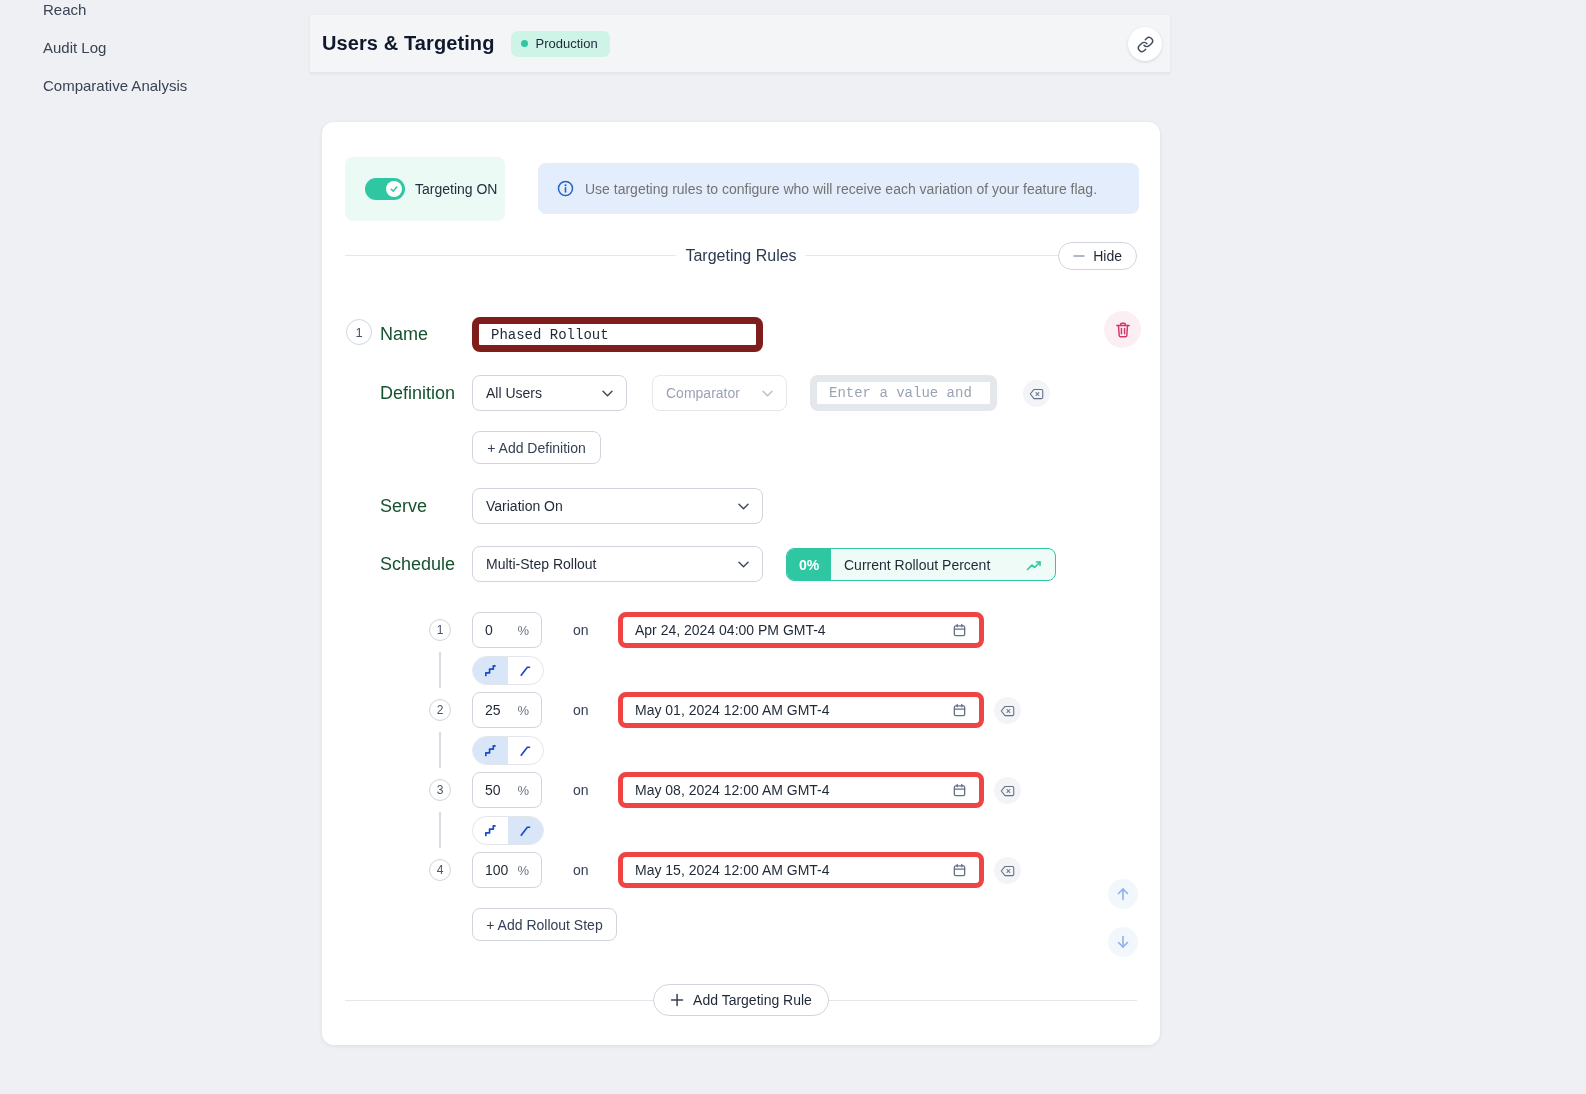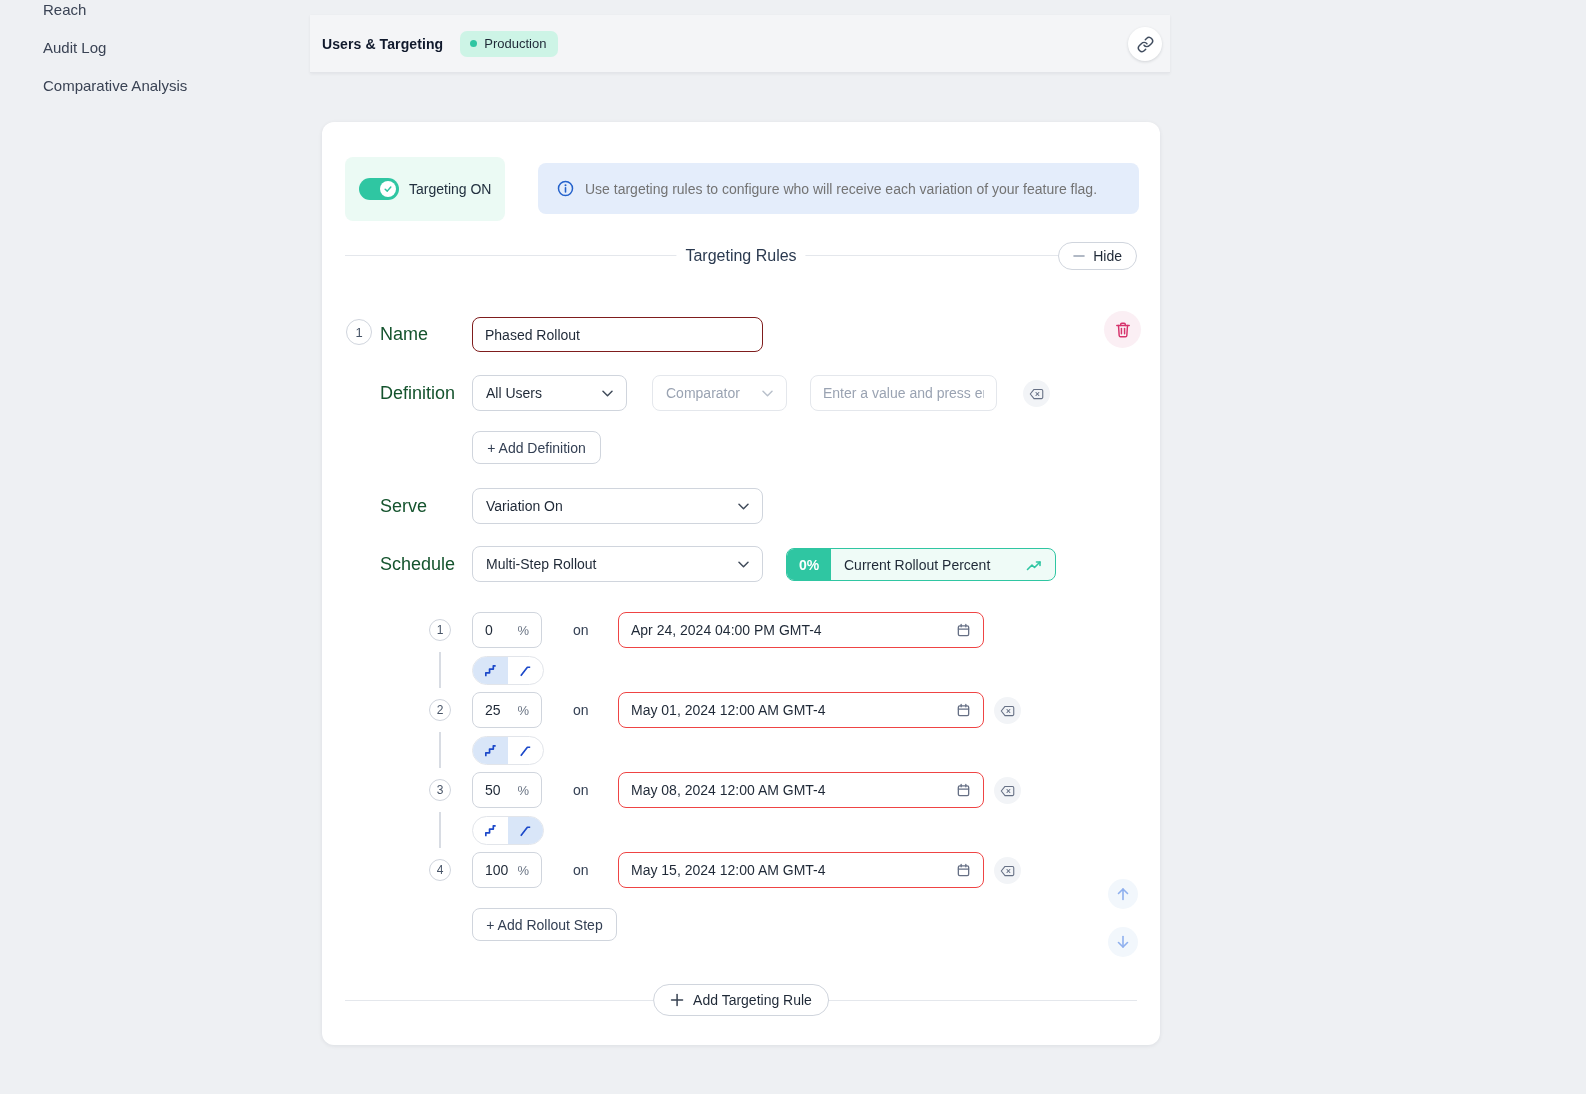--- a/index.html
+++ b/index.html
@@ -7,56 +7,56 @@
   body { font-family:"Liberation Sans", sans-serif; background:#EEF0F3; position:relative; overflow:hidden; color:#1F2937; }
 
   
   .sidebar { position:absolute; left:0; top:-10px; width:310px; }
   .sidebar-item { height:38px; padding-left:43px; display:flex; align-items:center; font-size:15px; color:#3A4354; cursor:pointer; }
 
   
   .header-band { position:absolute; left:310px; top:15px; width:860px; height:58px; background:#F4F5F7;
     border-bottom:1px solid #E3E5E9; box-shadow:0 1px 3px rgba(16,24,40,.06);
     display:flex; align-items:center; padding:0 12px; }
-  .page-title { font-size:14px; font-weight:700; color:#10192C; letter-spacing:.1px; }
+  .page-title { font-size:20px; font-weight:700; color:#10192C; letter-spacing:.1px; }
   .env-badge { margin-left:17px; height:26px; display:inline-flex; align-items:center; gap:7px;
     background:#CDF4E6; border-radius:7px; padding:0 12px 0 10px; font-size:13px; color:#1F2937; }
   .env-dot { width:7px; height:7px; border-radius:50%; background:#2FC6A2; }
   .link-btn { position:absolute; right:8px; top:12px; width:34px; height:34px; border-radius:50%;
     background:#fff; box-shadow:0 1px 3px rgba(16,24,40,.15); display:flex; align-items:center; justify-content:center;
     color:#414D5F; cursor:pointer; }
 
   
   .card { position:absolute; left:322px; top:122px; width:838px; height:923px; background:#fff;
     border-radius:12px; box-shadow:0 1px 4px rgba(16,24,40,.08); }
 
   .targeting-box { position:absolute; left:23px; top:35px; width:160px; height:64px; background:#EBFAF4;
-    border-radius:8px; display:flex; align-items:center; padding-left:14px; }
+    border-radius:8px; display:flex; align-items:center; padding-left:20px; }
   .toggle { width:40px; height:22px; border-radius:999px; background:#2FC6A2; position:relative; cursor:pointer; flex:0 0 auto; }
   .toggle-knob { position:absolute; right:3px; top:3px; width:16px; height:16px; border-radius:50%; background:#fff;
     display:flex; align-items:center; justify-content:center; }
   .toggle-label { margin-left:10px; font-size:14px; color:#22303F; font-weight:500; }
 
   .info-banner { position:absolute; left:216px; top:41px; width:601px; height:51px; background:#E4EDFB; border-radius:8px;
     display:flex; align-items:center; padding:0 19px; gap:11px; }
   .info-text { font-size:14px; font-weight:500; color:#737373; }
 
   .rules-header { position:absolute; left:23px; top:120px; width:792px; height:28px; }
   .rules-line { position:absolute; left:0; right:0; top:13px; height:1px; background:#E4E7EC; }
   .rules-title { position:absolute; left:50%; transform:translateX(-50%); top:0; line-height:28px;
     background:#fff; padding:0 9px; font-size:16px; font-weight:500; color:#2B3A50; }
   .hide-btn { position:absolute; right:0; top:0; height:28px; background:#fff; border:1px solid #D0D5DD;
     border-radius:999px; display:flex; align-items:center; gap:8px; padding:0 14px; font-size:14px; color:#1F2937; cursor:pointer; }
 
   .rule-badge { position:absolute; left:24px; top:197px; width:26px; height:26px; border:1px solid #D0D5DD; border-radius:50%;
     display:flex; align-items:center; justify-content:center; font-size:13px; color:#475467; background:#fff; }
   .field-label { position:absolute; left:58px; font-size:18px; color:#14532d; }
 
-  .tinput { border:1px solid #7f1d1d; border-radius:8px; background:#fff; font-size:14px; color:#1F2937;
-    font-family:Liberation Sans, sans-serif; padding:0 12px; outline:none; }
+  .tinput { border:7px solid #7f1d1d; border-radius:8px; background:#fff; font-size:14px; color:#1F2937;
+    font-family:Liberation Mono, monospace; padding:0 12px; outline:none; }
   .sel { position:absolute; border:1px solid #D0D5DD; border-radius:8px; background:#fff; height:36px;
     display:flex; align-items:center; justify-content:space-between; padding:0 13px; font-size:14px; color:#1F2937; cursor:pointer; }
   .sel.disabled { border-color:#E4E7EC; color:#9AA3B2; cursor:default; }
 
   .name-input { position:absolute; left:150px; top:195px; width:291px; height:35px; }
   .trash-btn { position:absolute; left:782px; top:189px; width:37px; height:37px; border-radius:50%; background:#FBEFF4;
     display:flex; align-items:center; justify-content:center; cursor:pointer; }
 
   .value-input { position:absolute; left:488px; top:253px; width:187px; height:36px; border-color:#E4E7EC; }
   .value-input::placeholder { color:#9AA3B2; }
@@ -75,21 +75,21 @@
     font-size:14px; color:#1F2937; }
 
   .step-row { position:absolute; left:0; height:36px; width:838px; }
   .step-badge { position:absolute; left:107px; top:7px; width:22px; height:22px; border:1px solid #D0D5DD; border-radius:50%;
     background:#fff; display:flex; align-items:center; justify-content:center; font-size:12px; color:#475467; }
   .pct-box { position:absolute; left:150px; top:0; width:70px; height:36px; border:1px solid #D0D5DD; border-radius:8px;
     display:flex; align-items:center; justify-content:space-between; padding:0 12px; background:#fff; }
   .pct-box input { border:none; outline:none; width:30px; font-size:14px; color:#1F2937; font-family:"Liberation Sans", sans-serif; }
   .pct-sign { font-size:13px; color:#6C7686; }
   .on-label { position:absolute; left:251px; top:0; line-height:36px; font-size:14px; color:#344054; }
-  .date-box { position:absolute; left:296px; top:0; width:366px; height:36px; border:1px solid #ef4444; border-radius:8px;
+  .date-box { position:absolute; left:296px; top:0; width:366px; height:36px; border:5px solid #ef4444; border-radius:8px;
     display:flex; align-items:center; justify-content:space-between; padding:0 12px; background:#fff; cursor:pointer; }
   .date-text { font-size:14px; color:#1F2937; }
   .step-clear { position:absolute; left:672px; top:5px; width:27px; height:27px; }
 
   .transition { position:absolute; left:107px; height:36px; }
   .conn-line { position:absolute; left:10px; top:0; width:1.5px; height:36px; background:#D8DCE3; }
   .transition-pill { position:absolute; left:43px; top:4px; height:29px; border:1px solid #E2E5EA; border-radius:999px;
     overflow:hidden; display:flex; background:#fff; cursor:pointer; }
   .seg { width:35px; height:27px; display:flex; align-items:center; justify-content:center; }
   .transition-pill.mode-step .seg-step { background:#D9E6F8; }

